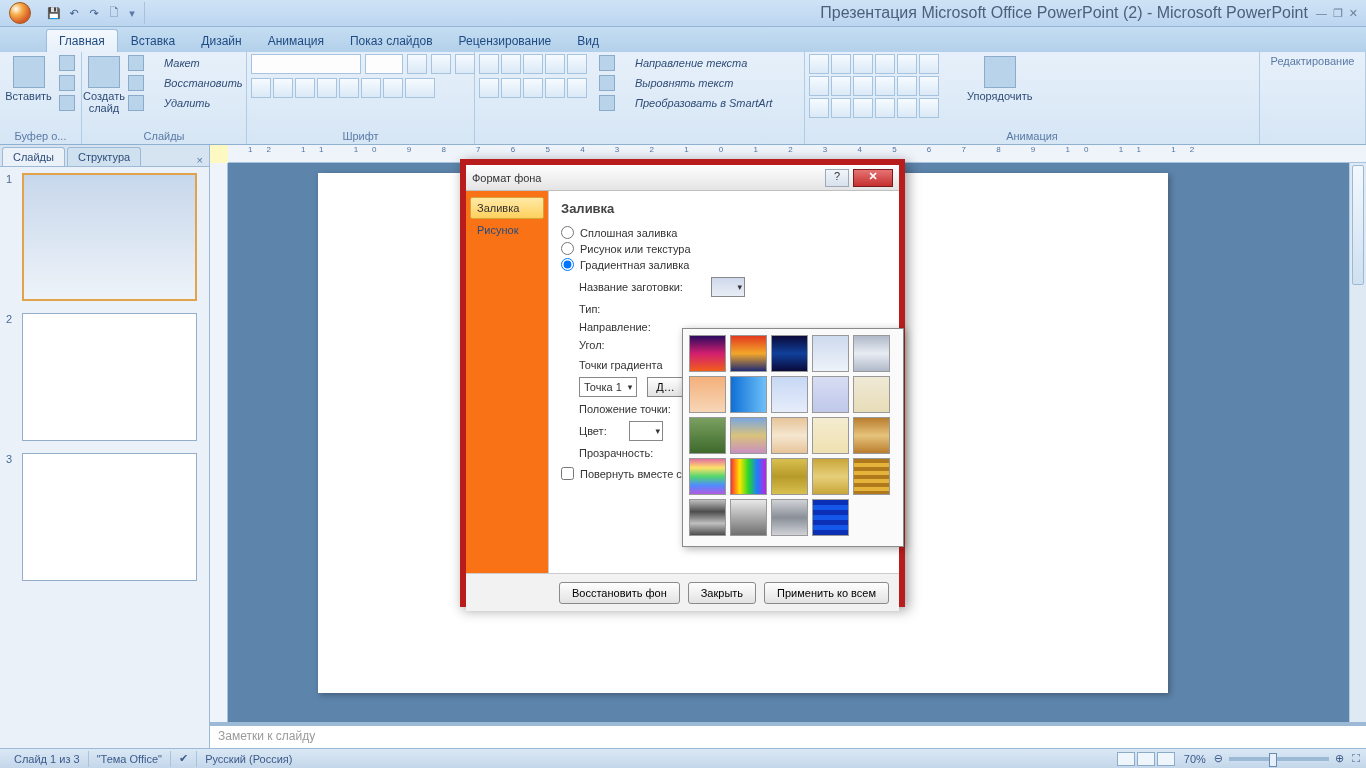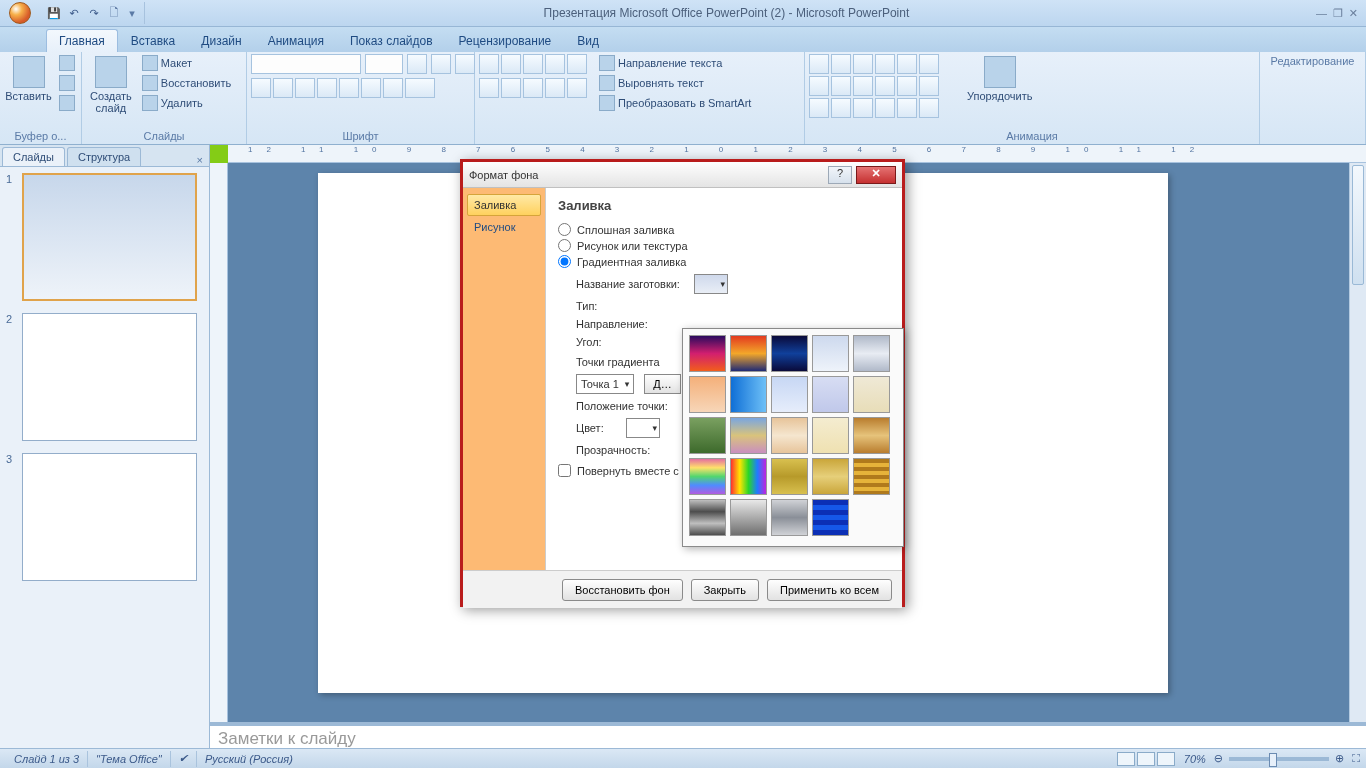--- a/index.html
+++ b/index.html
@@ -4,97 +4,97 @@
 <style>
 * { box-sizing: border-box; margin: 0; padding: 0; font-family: "Segoe UI", Tahoma, sans-serif; font-size: 11px; }
 body { width: 1366px; height: 768px; overflow: hidden; background: #9ebfd9; }
 
 
 .titlebar { height: 27px; background: linear-gradient(#cfe3f6,#bcd6ef); display:flex; align-items:center; border-bottom:1px solid #97b6d5; }
 .office-btn { width: 40px; height: 27px; display:flex; align-items:center; justify-content:center; }
 .office-orb { width:22px;height:22px;border-radius:50%;background:radial-gradient(circle at 30% 30%,#fff,#f7b04a 30%,#d75a29 70%);border:1px solid #a05a1d; }
 .qat { display:flex; align-items:center; gap:4px; padding:0 6px; border-right:1px solid #a7c2de; height:22px; }
 .qat-btn { width:16px;height:16px; display:flex;align-items:center;justify-content:center; color:#3c5a8a; }
-.title-text { flex:1; text-align:center; color:#4c607c; font-size:12px; }
+.title-text { flex:1; text-align:right; color:#4c607c; font-size:16px; }
 .win-btns { display:flex; gap:6px; padding:0 8px; color:#6a7f9c; font-size:14px; }
 
 
 .ribbon-tabs { height:25px; background:linear-gradient(#c4ddf2,#b3d0ea); display:flex; align-items:flex-end; padding-left:46px; }
 .rtab { padding:4px 12px; color:#1f4b82; cursor:default; font-size:12px; border:1px solid transparent; border-bottom:none; }
 .rtab.active { background:linear-gradient(#f3f8fd,#e7f0fa); border-color:#9cbde0; border-radius:3px 3px 0 0; }
 
 
 .ribbon { height:93px; background:linear-gradient(#e7f0fa,#d6e6f5); display:flex; border-bottom:1px solid #8fb0cf; }
 .rgroup { border-right:1px solid #b1cce5; padding:2px 4px 0 4px; display:flex; flex-direction:column; }
 .rgroup-body { flex:1; display:flex; align-items:flex-start; gap:4px; }
 .rgroup-label { text-align:center; color:#5a7aa6; font-size:11px; padding:1px 0 2px; }
 .bigbtn { display:flex; flex-direction:column; align-items:center; padding:2px 4px; min-width:36px; }
 .bigbtn .ic { width:32px;height:32px; margin-bottom:2px; }
 .bigbtn span { color:#2f4d77; font-size:11px; text-align:center; line-height:1.1; }
 .smallrow { display:flex; flex-direction:column; gap:2px; }
-.smallbtn { display:flex; align-items:center; gap:3px; color:#2f4d77; padding:1px 2px; font-size:11px; }
+.smallbtn { display:flex; align-items:center; gap:20px; color:#2f4d77; padding:1px 2px; font-size:11px;font-style:italic; }
 .smallbtn .ic { width:16px;height:16px; }
 .ic { background:#b9d3ea; border:1px solid #8aabc9; display:inline-block; }
 .btngrid { display:flex; flex-wrap:wrap; width:150px; gap:2px; }
 .tinybtn { width:20px;height:20px;border:1px solid #a6c3df;background:linear-gradient(#f6fbff,#dbe9f6); }
 .combo { height:20px;border:1px solid #a6c3df;background:#fdfdfd;display:flex;align-items:center;padding:0 3px;color:#888; }
 .drop { width:12px;text-align:center;color:#5a7aa6; }
 
 
 .workspace { position:absolute; top:145px; left:0; right:0; bottom:20px; display:flex; }
 .slidepanel { width:210px; background:#eaf1f9; border-right:1px solid #9cb9d6; display:flex; flex-direction:column; }
 .sptabs { height:22px; display:flex; align-items:flex-end; background:#d6e4f1; border-bottom:1px solid #9cb9d6; }
 .sptab { padding:3px 10px; font-size:11px; color:#2f4d77; border:1px solid #9cb9d6; border-bottom:none; background:#eaf1f9; border-radius:3px 3px 0 0; margin-left:2px; }
 .sptab:not(.active){ background:#cfe0ef; }
 .sptabs .close { margin-left:auto; padding:0 6px; color:#5a7aa6; }
 .thumbs { flex:1; overflow:auto; padding:6px; }
 .thumb-row { display:flex; gap:6px; margin-bottom:12px; }
 .thumb-num { width:10px; color:#4a6b97; font-size:11px; }
 .thumb { width:175px; height:128px; background:#fff; border:1px solid #93adca; }
 .thumb.sel { border:2px solid #e0a34b; background:linear-gradient(#c7d7eb,#eef3f9); }
 
-.editor { flex:1; background:#84cc16; position:relative; display:flex; flex-direction:column; }
+.editor { flex:1; background:#fef9c3; position:relative; display:flex; flex-direction:column; }
 .ruler-h { height:18px; background:#eef4fa; border-bottom:1px solid #a7c2de; margin-left:18px; font-size:8px; color:#5273a0; overflow:hidden; white-space:nowrap; letter-spacing:14px; padding-left:20px; }
 .editarea { flex:1; display:flex; }
 .ruler-v { width:18px; background:#eef4fa; border-right:1px solid #a7c2de; }
 .canvas-wrap { flex:1; position:relative; background:#5d84ab; }
 .slide-canvas { position:absolute; left:90px; top:10px; width:850px; height:520px; background:#fff; box-shadow:2px 2px 6px rgba(0,0,0,.3); }
-.notes { height:26px; background:#fff; border-top:4px solid #9cb9d6; padding:3px 8px; color:#999; font-size:17px; }
-
-
-.dialog { position:absolute; left:460px; top:159px; width:445px; height:448px; background:#fdba74; border:3px solid #b91c1c; box-shadow:3px 3px 12px rgba(0,0,0,.4); z-index:10; }
+.notes { height:26px; background:#fff; border-top:4px solid #9cb9d6; padding:3px 8px; color:#999; font-size:12px; }
+
+
+.dialog { position:absolute; left:460px; top:159px; width:445px; height:448px; background:#f97316; border:6px solid #b91c1c; box-shadow:3px 3px 12px rgba(0,0,0,.4); z-index:10; }
 .dlg-title { height:26px; background:linear-gradient(#fefefe,#e4e4e4); border-bottom:1px solid #c0c0c0; display:flex; align-items:center; padding:0 6px; font-size:12px; color:#333; }
 .dlg-title .spacer{flex:1;}
 .dlg-title .hbtn{width:24px;height:18px;border:1px solid #9da9b7;background:linear-gradient(#f1f5fa,#d7e1ec);text-align:center;font-size:11px;margin-left:2px;}
 .dlg-title .xbtn{width:40px;height:18px;background:linear-gradient(#e57373,#c53030);border:1px solid #7a1a1a;color:#fff;text-align:center;font-weight:bold;margin-left:4px;}
 .dlg-body { display:flex; height:382px; }
 .dlg-nav { width:82px; padding:6px 4px; }
 .dlg-nav div { padding:4px 6px; font-size:11px; color:#1f4b82; border:1px solid transparent; }
 .dlg-nav .navsel { background:linear-gradient(#ffe9a6,#ffd15e); border-color:#d6a43a; color:#333; border-radius:2px; }
 .dlg-main { flex:1; border-left:1px solid #ccc; padding:10px 12px; background:#fff; }
 .dlg-main h3 { font-size:13px; font-weight:bold; color:#444; margin-bottom:10px; }
 .radio-row { display:flex; align-items:center; gap:6px; margin:3px 0; color:#333; }
 .radio-row input{margin:0;}
 .field-row { display:flex; align-items:center; margin:6px 0 6px 18px; color:#333; }
-.field-row label{ width:118px; }
+.field-row label{ width:132px; }
 .preset-btn { width:34px;height:20px;border:1px solid #888;background:linear-gradient(#cfd9ec,#e9eef6);display:inline-flex;align-items:center;}
 .preset-btn::after{content:"▾";margin-left:auto;padding:0 2px;font-size:9px;}
 .subhdr { margin:8px 0 2px 18px; color:#333; }
 .combo2 { height:20px; border:1px solid #888; background:#fff; display:inline-flex; align-items:center; padding:0 4px; }
 .combo2::after{content:"▾";margin-left:6px;font-size:9px;}
 .dlg-buttons { height:38px; border-top:1px solid #ccc; display:flex; align-items:center; justify-content:flex-end; gap:8px; padding:0 10px; background:#f2f2f2;}
 .dlg-buttons button { height:22px; padding:0 12px; border:1px solid #8a8a8a; background:linear-gradient(#fefefe,#e2e2e2); font-size:11px; border-radius:3px;}
 
 
 .preset-popup { position:absolute; left:682px; top:328px; width:222px; height:219px; background:#fafafa; border:1px solid #8a8a8a; box-shadow:2px 2px 8px rgba(0,0,0,.3); z-index:20; padding:6px; display:flex; flex-wrap:wrap; gap:4px; align-content:flex-start;}
 .swatch { width:37px; height:37px; border:1px solid #999; }
 
 
 .statusbar { position:absolute; bottom:0; left:0; right:0; height:20px; background:linear-gradient(#dbe8f5,#c3d7ea); border-top:1px solid #9cb9d6; display:flex; align-items:center; padding:0 6px; font-size:11px; color:#3c5a8a; }
-.statusbar .cell{ padding:0 8px; border-right:1px solid #a9c3dd; height:16px; display:flex;align-items:center; gap:4px;font-style:italic;}
+.statusbar .cell{ padding:0 8px; border-right:1px solid #a9c3dd; height:16px; display:flex;align-items:center; gap:4px;}
 .statusbar .spacer{flex:1;}
 .view-btn { width:18px;height:14px;border:1px solid #8aabc9;background:#eef5fb;margin:0 1px; }
 .zoom-slider { width:100px;height:4px;background:#9cb9d6;position:relative;margin:0 6px;}
 .zoom-slider::before{content:"";position:absolute;left:40%;top:-4px;width:6px;height:12px;background:#e7f0fa;border:1px solid #6a8bb2;}
 
 .vscroll { position:absolute; right:0; top:0; bottom:0; width:17px; background:#dfe9f4; border-left:1px solid #b4cbe1;}
 .vscroll .thumbv{position:absolute;left:2px;right:2px;top:2px;height:120px;background:linear-gradient(#f3f8fd,#cfe0f0);border:1px solid #9ab9d6;border-radius:2px;}
 </style>
 </head>
 <body>

